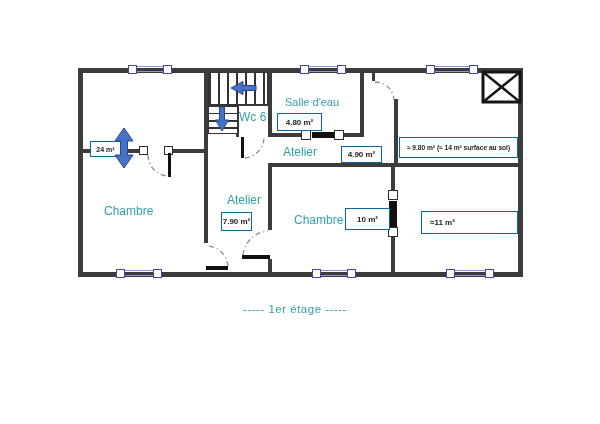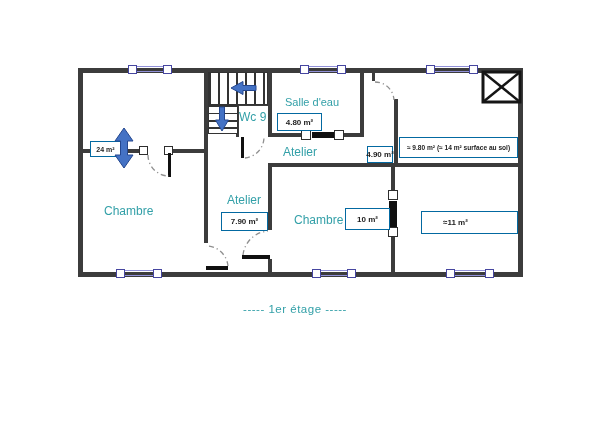--- a/index.html
+++ b/index.html
@@ -26,21 +26,21 @@
   .stair{position:absolute;border:1.6px solid #333;box-sizing:border-box;background-color:#fff;}
   #stair-upper{background-image:repeating-linear-gradient(90deg,#333 0px,#333 1.8px,transparent 1.8px,transparent 9px);}
   #stair-lower{background-image:repeating-linear-gradient(180deg,#333 0px,#333 1.8px,transparent 1.8px,transparent 7.5px);}
 
   
   .rlabel{position:absolute;color:var(--teal,#33a0a8);font-size:12px;white-space:nowrap;text-align:right;}
   .rlabel.sm{font-size:11px;}
   .area{position:absolute;background:#fff;border:1px solid #0369a1;color:#1d1d1d;
     font-size:8px;font-weight:bold;display:flex;align-items:center;justify-content:center;
     box-sizing:border-box;white-space:nowrap;}
-  .area.left{justify-content:flex-start;padding-left:21px;}
+  .area.left{justify-content:flex-start;padding-left:8px;}
   .area.tiny{font-size:6.6px;font-weight:bold;}
   #caption{position:absolute;left:210px;top:303px;width:170px;text-align:center;
     color:var(--teal,#33a0a8);font-size:11.5px;letter-spacing:0.5px;}
 
   
   #overlay{position:absolute;left:0;top:0;pointer-events:none;}
   .arc{fill:none;stroke:var(--arc,#8f8f8f);stroke-width:1.3;stroke-dasharray:5 3 1.2 3;}
   .arrow{fill:var(--arrow,#4472c4);stroke:#24478f;stroke-width:1;}
   .xbox{fill:#ffffff;stroke:#151515;stroke-width:3;}
   .xline{stroke:#151515;stroke-width:2.4;}
@@ -119,30 +119,30 @@
       <i class="rail"></i>
       <i class="sq"></i>
     </div>
   <div class="win" style="left:446px;top:268px;width:48px">
       <i class="sq"></i>
       <i class="rail"></i>
       <i class="sq"></i>
     </div>
 
   <div class="rlabel sm" style="left:285px;top:96px">Salle d'eau</div>
-  <div class="rlabel" style="left:239px;top:110px">Wc 9</div>
+  <div class="rlabel" style="left:239px;top:110px">Wc 6</div>
   <div class="rlabel" style="left:283px;top:145px">Atelier</div>
   <div class="rlabel" style="left:227px;top:193px">Atelier</div>
   <div class="rlabel" style="left:104px;top:204px">Chambre</div>
   <div class="rlabel" style="left:294px;top:213px">Chambre</div>
 
   <div class="area" style="left:90px;top:141px;width:31px;height:16px;font-size:7px">24 m²</div>
   <div class="area" style="left:277px;top:113px;width:45px;height:18px">4.80 m²</div>
-  <div class="area" style="left:367px;top:146px;width:26px;height:17px">4.90 m²</div>
-  <div class="area" style="left:221px;top:212px;width:47px;height:19px">7.90 m²</div>
+  <div class="area" style="left:341px;top:146px;width:41px;height:17px">4.90 m²</div>
+  <div class="area" style="left:221px;top:212px;width:31px;height:19px">7.90 m²</div>
   <div class="area" style="left:345px;top:208px;width:45px;height:22px">10 m²</div>
   <div class="area left" style="left:421px;top:211px;width:97px;height:23px">≈11 m²</div>
   <div class="area tiny" style="left:399px;top:137px;width:119px;height:21px">≈ 9.80 m² (≈ 14 m² surface au sol)</div>
 
   <div id="caption">-----   1er étage   -----</div>
 
   <svg id="overlay" width="600" height="424" viewBox="0 0 600 424">
 
     <path class="arc" d="M148,155 A21,21 0 0 0 169,176"></path>
     <path class="arc" d="M245,158 A21,21 0 0 0 264,137"></path>

